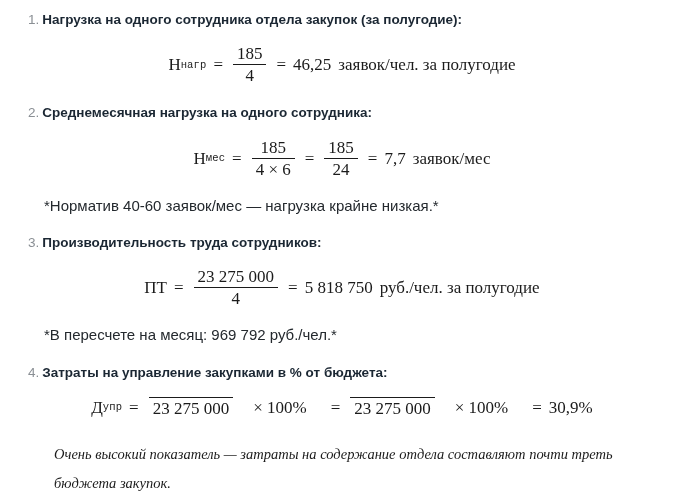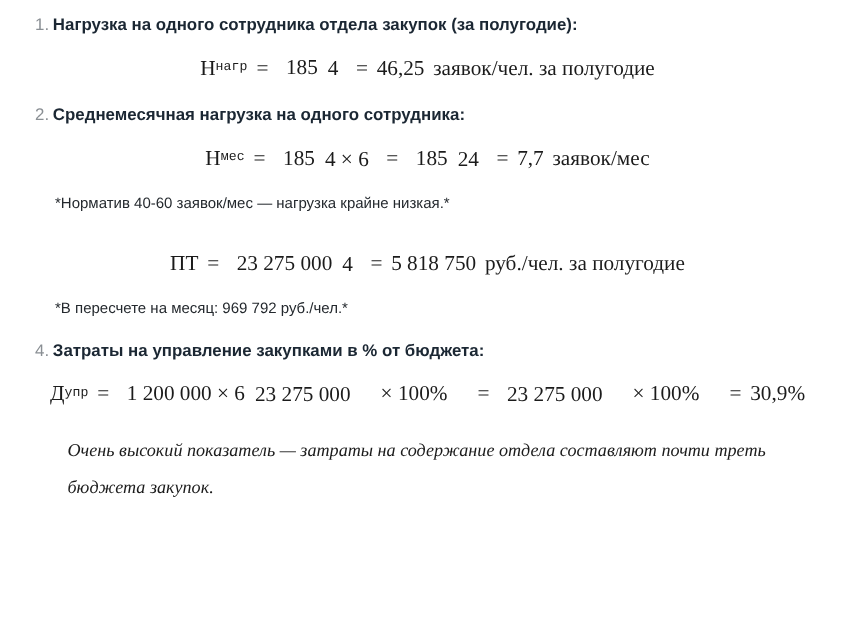--- a/index.html
+++ b/index.html
@@ -74,21 +74,21 @@
   }
   .op {
     margin: 0 7px;
     font-family: "Liberation Serif", "DejaVu Serif", serif;
   }
   .op-tight {
     margin: 0 17px;
   }
   .frac {
     display: inline-flex;
-    flex-direction: row;
+    flex-direction: column;
     align-items: center;
     vertical-align: middle;
     margin: 0 3px;
     line-height: 1.12;
     font-family: Liberation Serif, serif;
   }
   .frac .num {
     padding: 0 4px 1px 4px;
   }
   .frac .bar {
@@ -99,21 +99,21 @@
   .frac .den {
     padding: 1px 4px 0 4px;
   }
   .tail {
     margin-left: 7px;
   }
 
   
   .note {
     margin-left: 44px;
-    font-size: 12px;
+    font-size: 15px;
     line-height: 1.5;
     color: #24292e;
     white-space: nowrap;
   }
 
   
   .conclusion {
     margin-left: 54px;
     margin-right: 30px;
     font-family: "Liberation Serif", "DejaVu Serif", serif;
@@ -194,20 +194,23 @@
       </div>
 
       <div class="sp-math-to-note"></div>
 
       <div class="note">*Норматив 40-60 заявок/мес — нагрузка крайне низкая.*</div>
 
       <div class="sp-note-to-head"></div>
     </li>
 
     <li class="step">
+      <div class="step-head">
+        <span class="step-marker">3.</span><span>Производительность труда сотрудников:</span>
+      </div>
 
       <div class="sp-head-to-math"></div>
 
       <div class="math-block">
         <span class="math-row">
           <span class="mi">ПТ</span>
           <span class="op">=</span>
           <span class="frac">
             <span class="num">23 275 000</span>
             <span class="bar"></span>
@@ -232,21 +235,20 @@
       </div>
 
       <div class="sp-head-to-math"></div>
 
       <div class="math-block">
         <span class="math-row">
           <span class="mi">Д</span>
             <span class="sub">упр</span>
           <span class="op">=</span>
           <span class="frac">
-            <span class="num">1 200 000 × 6</span>
             <span class="bar"></span>
             <span class="den">23 275 000</span>
           </span>
           <span class="op op-tight">× 100%</span>
           <span class="op">=</span>
           <span class="frac">
             <span class="bar"></span>
             <span class="den">23 275 000</span>
           </span>
           <span class="op op-tight">× 100%</span>

